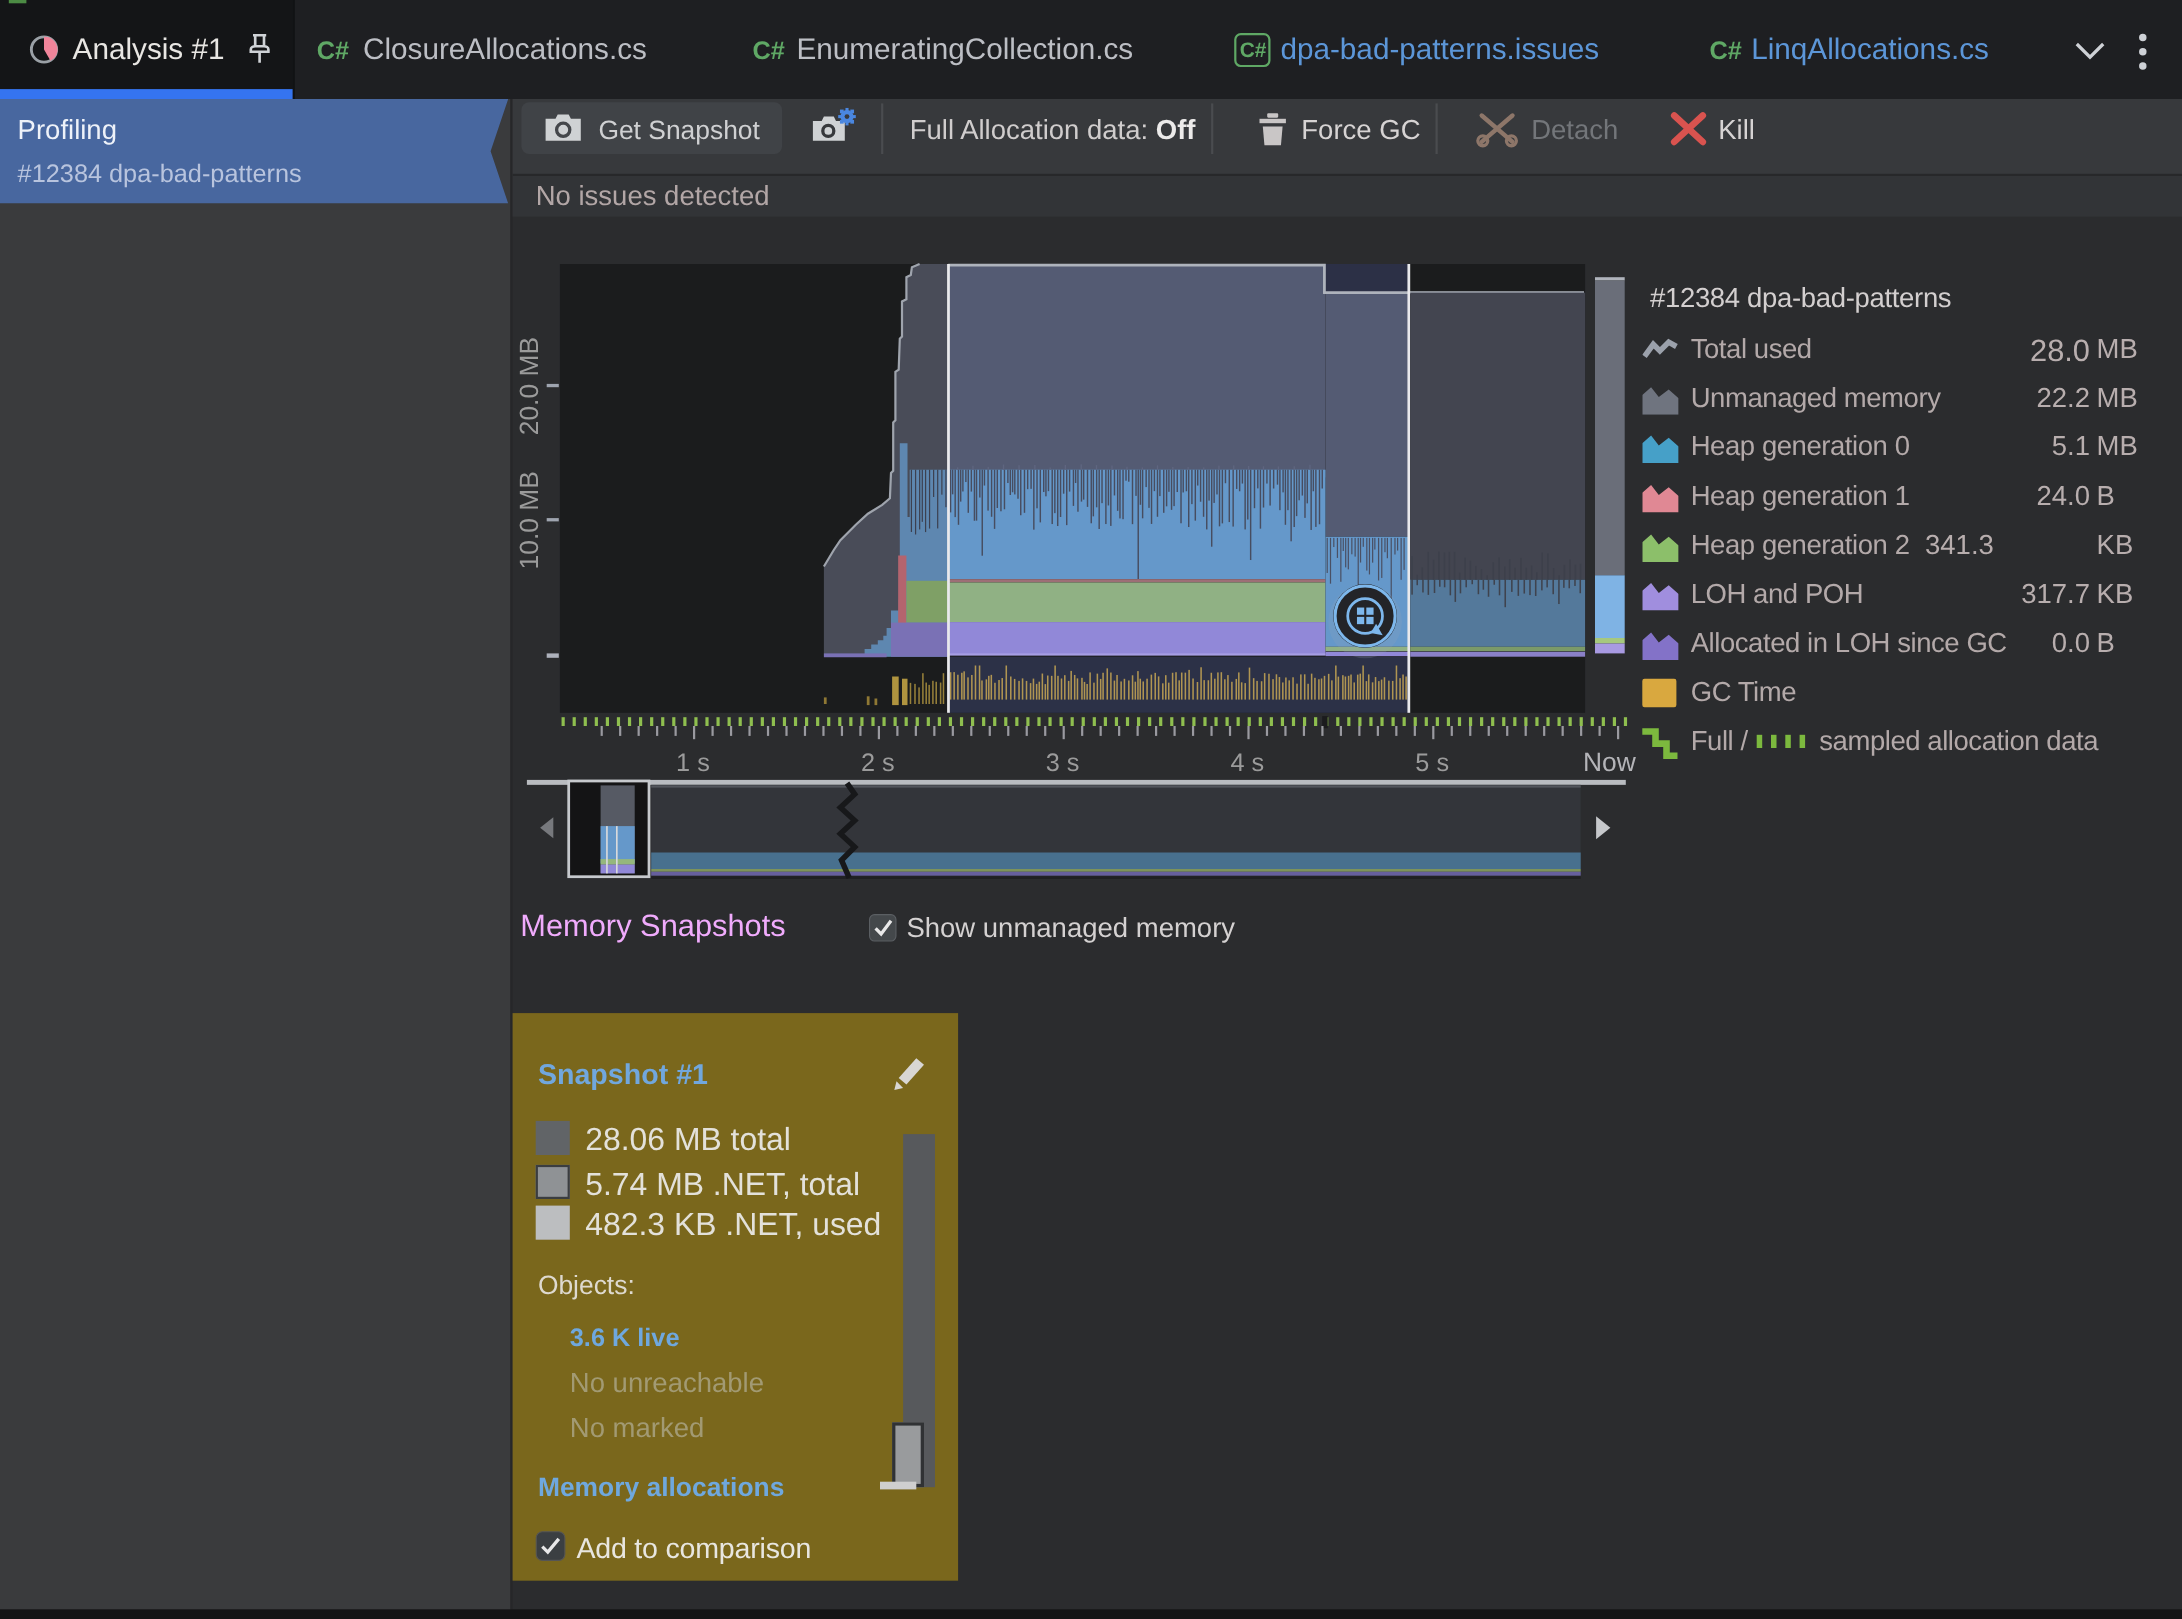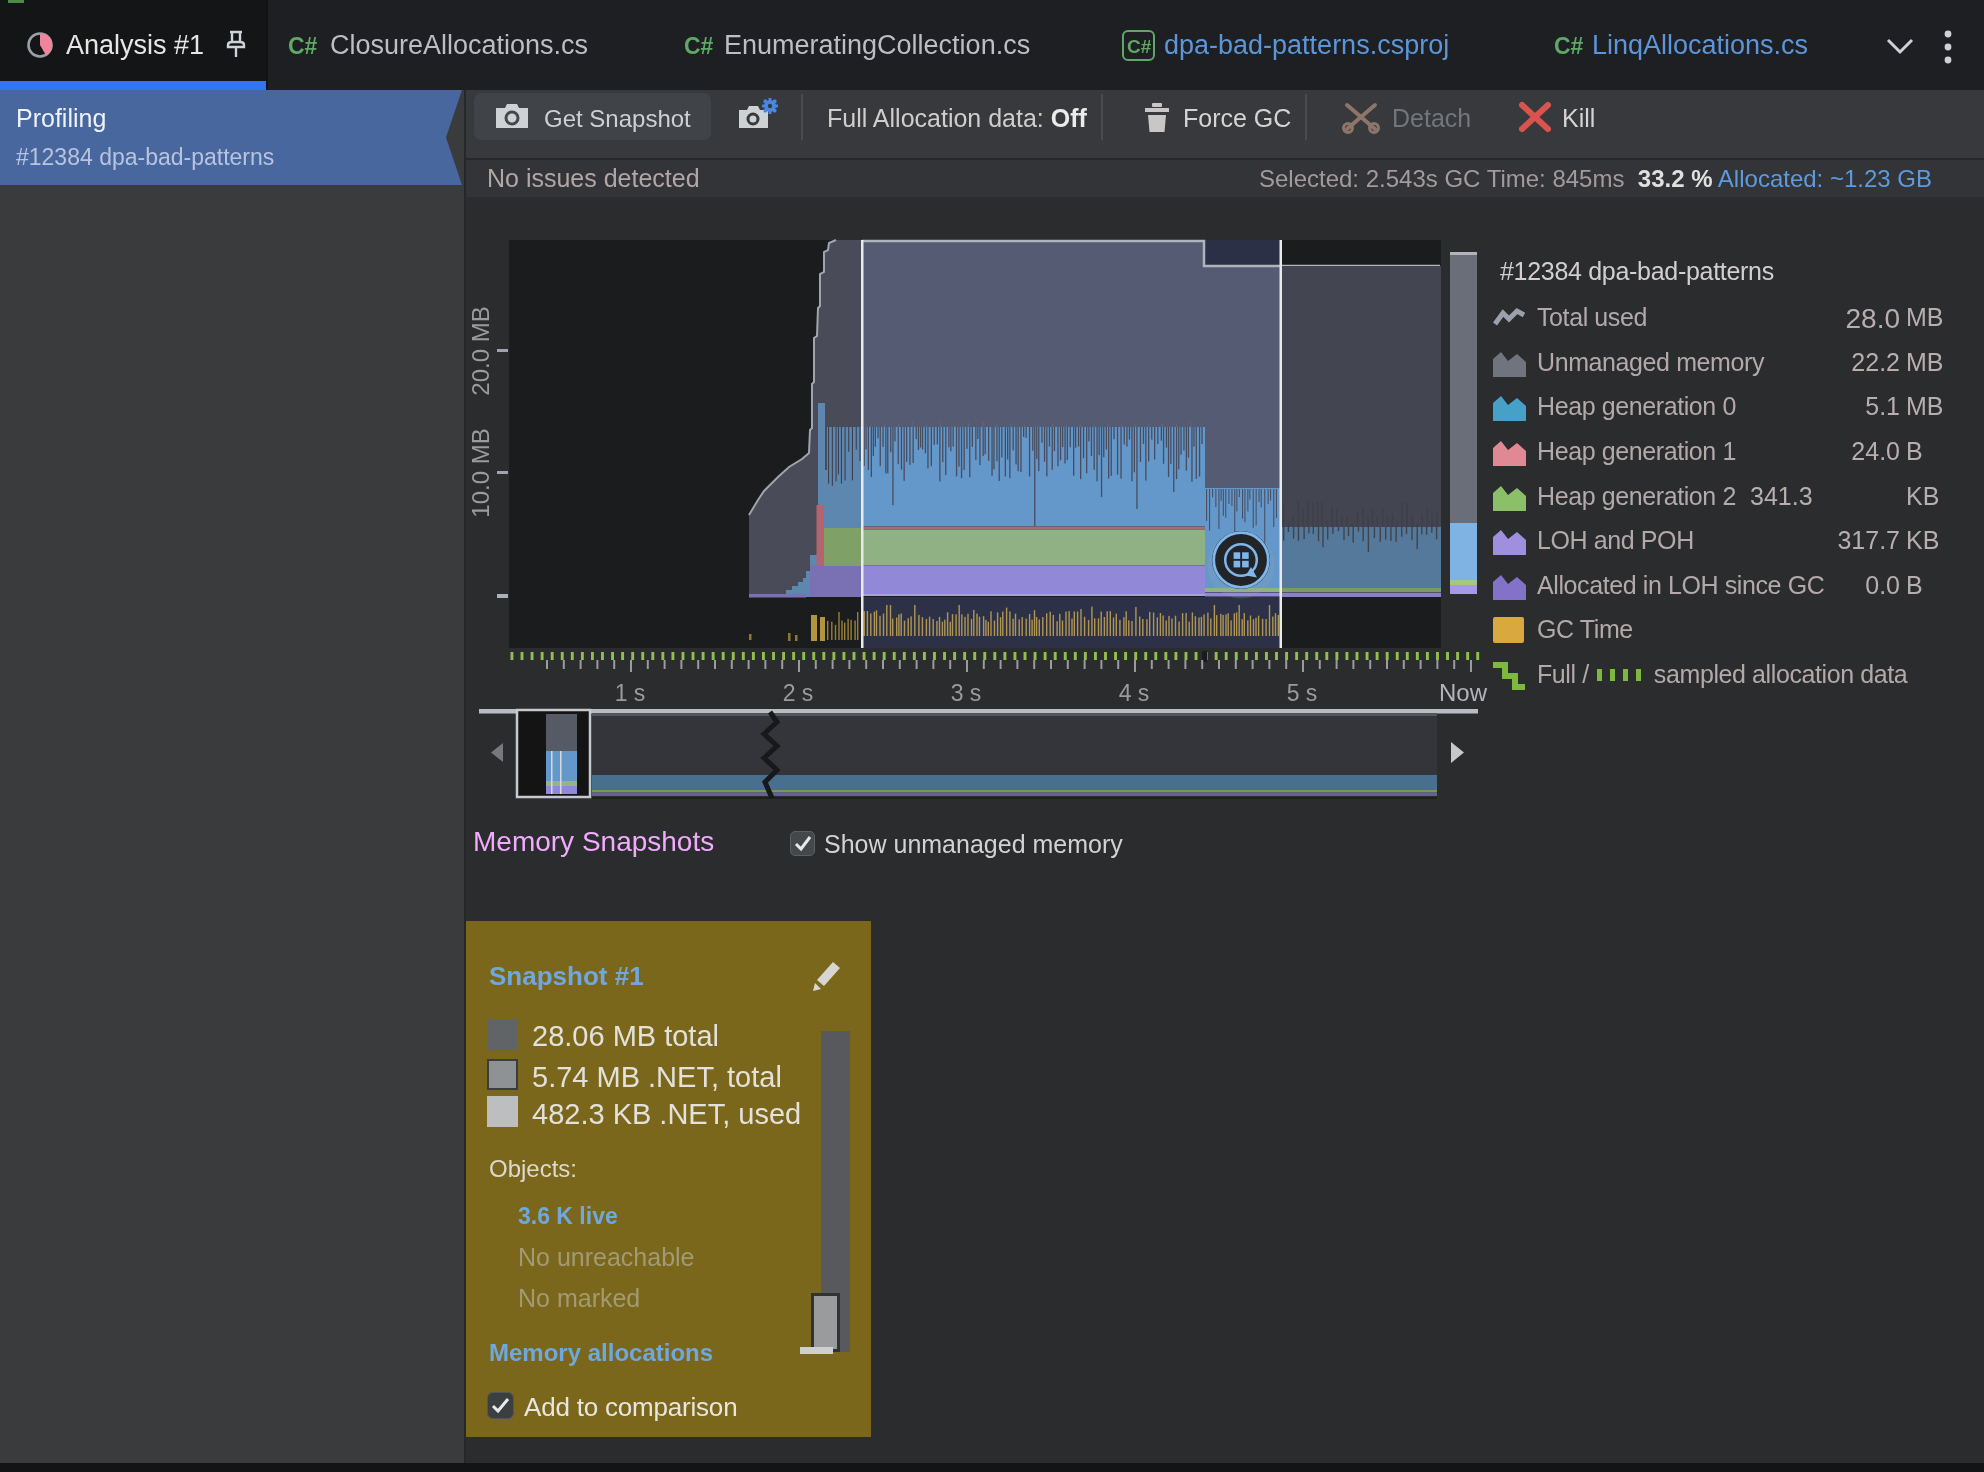--- a/index.html
+++ b/index.html
@@ -29,21 +29,21 @@
   </svg>
 
   <div class="abs" style="left:288px;top:33px;font-size:23px;font-weight:bold;color:#5fa865">C#</div>
   <div class="abs" style="left:330px;top:30px;font-size:27px;color:#bcbec4">ClosureAllocations.cs</div>
 
   <div class="abs" style="left:684px;top:33px;font-size:23px;font-weight:bold;color:#5fa865">C#</div>
   <div class="abs" style="left:724px;top:30px;font-size:27px;color:#bcbec4">EnumeratingCollection.cs</div>
 
   <div class="abs" style="left:1122px;top:30px;width:33px;height:31px;border:2px solid #5fa865;border-radius:6px"></div>
   <div class="abs" style="left:1127px;top:36px;font-size:19px;font-weight:bold;color:#5fa865">C#</div>
-  <div class="abs" style="left:1164px;top:30px;font-size:27px;color:#5c96d8">dpa-bad-patterns.csproj</div>
+  <div class="abs" style="left:1164px;top:30px;font-size:27px;color:#5c96d8">dpa-bad-patterns.issues</div>
 
   <div class="abs" style="left:1554px;top:33px;font-size:23px;font-weight:bold;color:#5fa865">C#</div>
   <div class="abs" style="left:1592px;top:30px;font-size:27px;color:#5c96d8">LinqAllocations.cs</div>
 
   <svg class="abs" style="left:1884px;top:34px" width="32" height="24">
     <polyline points="4,6 16,18 28,6" fill="none" stroke="#ced1d6" stroke-width="3"></polyline>
   </svg>
   <svg class="abs" style="left:1940px;top:28px" width="16" height="38">
     <g fill="#ced1d6">
         <circle cx="8" cy="6" r="3.4"></circle>
@@ -113,21 +113,20 @@
     <g stroke="#d9534f" stroke-width="6" stroke-linecap="round">
       <path d="M6,5 L32,29"></path>
         <path d="M32,5 L6,29"></path>
     </g>
   </svg>
   <div class="abs" style="left:1562px;top:104px;font-size:25px;color:#d6d3d3">Kill</div>
 
   <div class="abs" style="left:466px;top:158px;width:1518px;height:2px;background:#27282a"></div>
   <div class="abs" style="left:466px;top:160px;width:1518px;height:37px;background:#323437"></div>
   <div class="abs" style="left:487px;top:164px;font-size:25px;color:#b2a6a6">No issues detected</div>
-  <div class="abs" style="right:52px;top:165px;font-size:24px;color:#a39b9b;white-space:nowrap">Selected: 2.543s GC Time: 845ms&nbsp;&nbsp;<b style="color:#e2dfdf">33.2 %</b> <span style="color:#5e9ade">Allocated: ~1.23 GB</span></div>
 
   <svg class="abs" style="left:466px;top:197px" width="1518" height="673" viewBox="466 197 1518 673">
 
     <rect x="509" y="240" width="932" height="408" fill="#1b1c1d"></rect>
 
     <rect x="497" y="349" width="11" height="3" fill="#9fa5b0"></rect>
     <rect x="497" y="471" width="11" height="3" fill="#9fa5b0"></rect>
     <rect x="497" y="594" width="11" height="4" fill="#aeb2bc"></rect>
     <text x="489" y="351" transform="rotate(-90 489 351)" text-anchor="middle" font-size="24" fill="#9b9b9b">20.0 MB</text>
     <text x="489" y="473" transform="rotate(-90 489 473)" text-anchor="middle" font-size="24" fill="#9b9b9b">10.0 MB</text>

